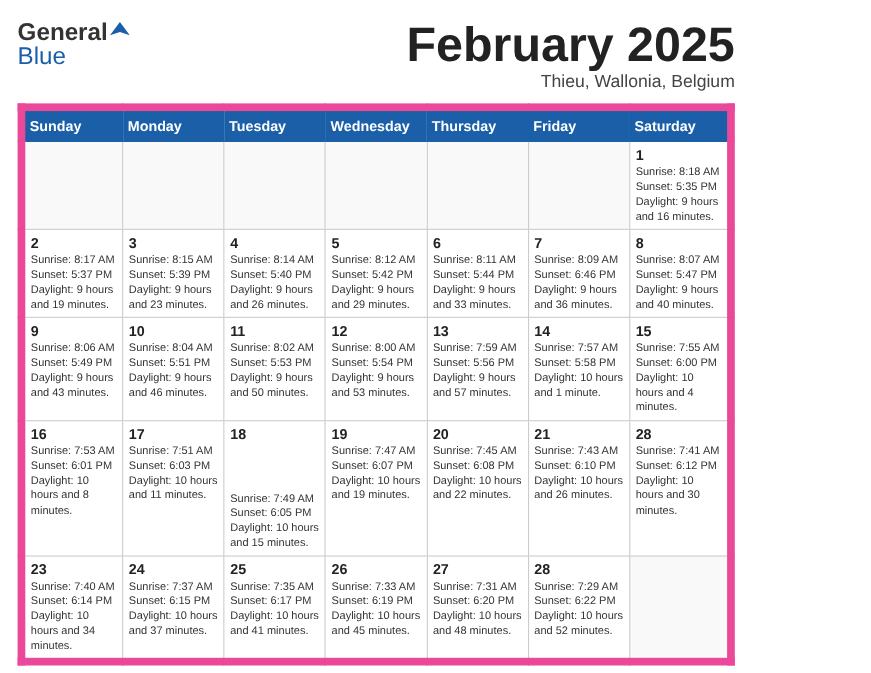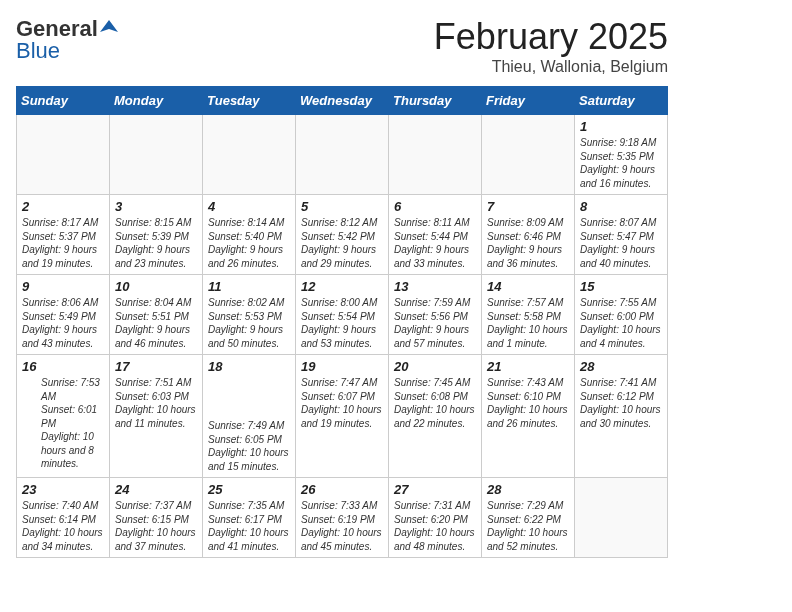--- a/index.html
+++ b/index.html
@@ -26,34 +26,33 @@
       align-items: flex-start;
     }
     .logo-line {
       display: flex;
       align-items: center;
     }
     .title-block {
       text-align: right;
     }
     .title-block h1 {
-      font-size: 36px;
-      font-weight: normal;
+      font-size: 44px;
+      font-weight: bold;
       color: #222;
     }
     .title-block h2 {
       font-size: 16px;
       font-weight: normal;
       color: #444;
     }
     .calendar {
       width: 100%;
       border-collapse: collapse;
-      border: 1px solid #ec4899;
-      font-style: italic;
+      border: 7px solid #ec4899;
     }
     .calendar th {
       background: #1a5fa8;
       color: #fff;
       font-size: 13px;
       font-weight: bold;
       padding: 6px 4px;
       text-align: left;
       border: 1px solid #1a5fa8;
     }
@@ -116,21 +115,21 @@
     <tbody id="calendar-body">
     <tr>
           <td class="empty-cell"></td>
           <td class="empty-cell"></td>
           <td class="empty-cell"></td>
           <td class="empty-cell"></td>
           <td class="empty-cell"></td>
           <td class="empty-cell"></td>
           <td>
             <span class="day-num">1</span>
-            <div class="day-detail" style="white-space: pre-line;">Sunrise: 9:18 AM
+            <div class="day-detail" style="white-space: pre-line;">Sunrise: 8:18 AM
 Sunset: 5:35 PM
 Daylight: 9 hours and 16 minutes.</div>
           </td>
         </tr>
         <tr>
           <td>
             <span class="day-num">2</span>
             <div class="day-detail" style="white-space: pre-line;">Sunrise: 8:17 AM
 Sunset: 5:37 PM
 Daylight: 9 hours and 19 minutes.</div>
@@ -212,21 +211,21 @@
           <td>
             <span class="day-num">15</span>
             <div class="day-detail" style="white-space: pre-line;">Sunrise: 7:55 AM
 Sunset: 6:00 PM
 Daylight: 10 hours and 4 minutes.</div>
           </td>
         </tr>
         <tr>
           <td>
             <span class="day-num">16</span>
-            <div class="day-detail" style="white-space: pre-line; margin-left: 19px;">Sunrise: 7:53 AM
+            <div class="day-detail" style="white-space: pre-line;">Sunrise: 7:53 AM
 Sunset: 6:01 PM
 Daylight: 10 hours and 8 minutes.</div>
           </td>
           <td>
             <span class="day-num">17</span>
             <div class="day-detail" style="white-space: pre-line;">Sunrise: 7:51 AM
 Sunset: 6:03 PM
 Daylight: 10 hours and 11 minutes.</div>
           </td>
           <td>

